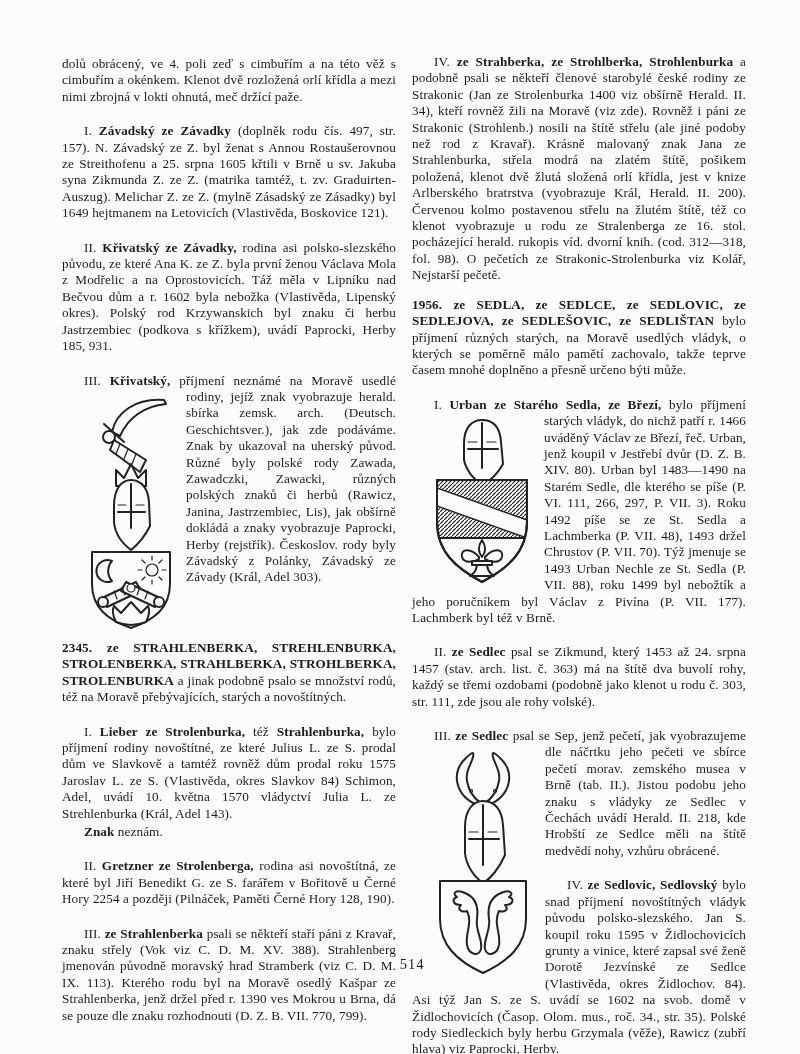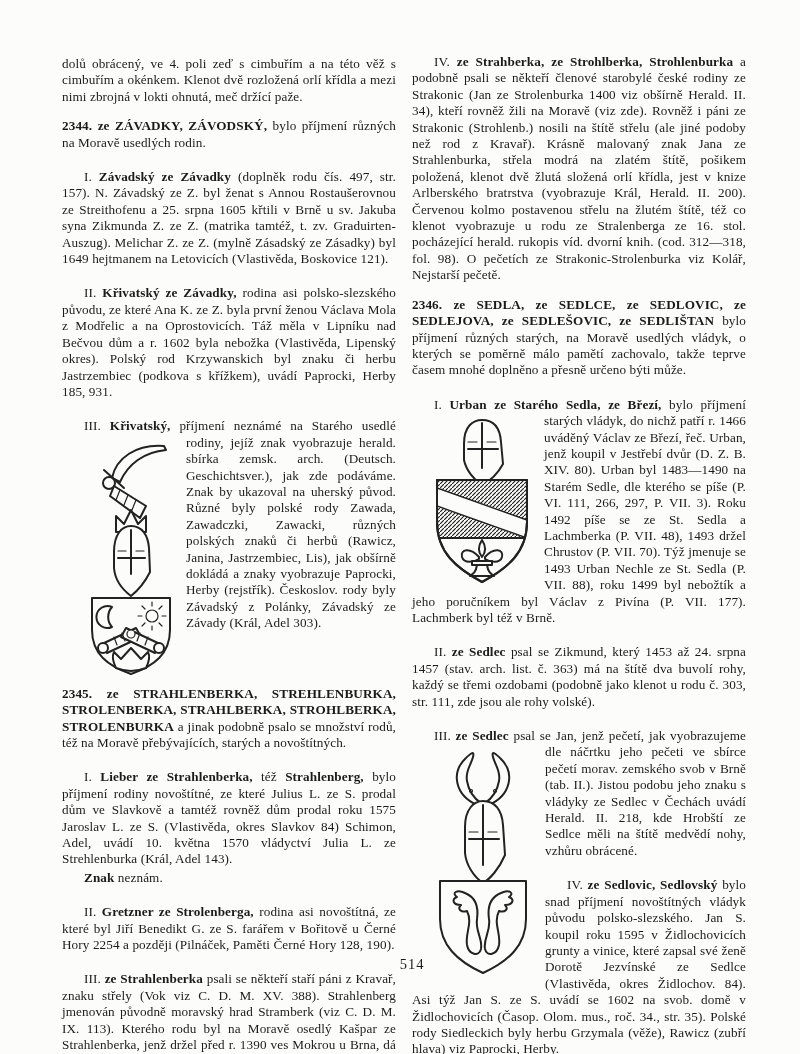--- a/index.html
+++ b/index.html
@@ -48,27 +48,26 @@
 </style>
 </head>
 <body>
 
 <div class="page">
 
   <div class="col col-left">
 
     <p class="para cont"><span><span>dolů obrácený, ve 4. poli zeď s cimbuřím a na této věž s cimbuřím a okénkem. Klenot dvě rozložená orlí křídla a mezi nimi zbrojná v lokti ohnutá, meč držící paže.</span></span></p>
 
-    <p class="para entry"><span><b>2344. ze ZÁVADKY, ZÁVODSKÝ,</b><span> bylo příjmení různých na Moravě usedlých rodin.</span></span></p>
 
     <p class="para sub"><span><span>I. </span><b>Závadský ze Závadky</b><span> (doplněk rodu čís. 497, str. 157). N. Závadský ze Z. byl ženat s Annou Rostaušerovnou ze Streithofenu a 25. srpna 1605 křtili v Brně u sv. Jakuba syna Zikmunda Z. ze Z. (matrika tamtéž, t. zv. Graduirten-Auszug). Melichar Z. ze Z. (mylně Zásadský ze Zásadky) byl 1649 hejtmanem na Letovicích (Vlastivěda, Boskovice 121).</span></span></p>
 
     <p class="para sub"><span><span>II. </span><b>Křivatský ze Závadky,</b><span> rodina asi polsko-slezského původu, ze které Ana K. ze Z. byla první ženou Václava Mola z Modřelic a na Oprostovicích. Táž měla v Lipníku nad Bečvou dům a r. 1602 byla nebožka (Vlastivěda, Lipenský okres). Polský rod Krzywanskich byl znaku či herbu Jastrzembiec (podkova s křížkem), uvádí Paprocki, Herby 185, 931.</span></span></p>
 
-    <p class="para sub"><span><span>III. </span><b>Křivatský,</b><span> příjmení neznámé na Starého </span></span><span class="fig fig1">
+    <p class="para sub"><span><span>III. </span><b>Křivatský,</b><span> příjmení neznámé na Moravě </span></span><span class="fig fig1">
         <svg viewBox="0 0 86 245" xmlns="http://www.w3.org/2000/svg">
           <defs>
             <pattern id="h1" width="4" height="4" patternUnits="userSpaceOnUse">
               <path class="thin" d="M0,4 L4,0"></path>
             </pattern>
           </defs>
 
           <path class="wfill" d="M24,40 C28,20 48,6 76,8 L78,12 C56,14 40,26 32,44 Z"></path>
 
           <line x1="16" y1="32" x2="36" y2="50"></line>
@@ -110,34 +109,34 @@
           <circle class="wfill" cx="15" cy="210" r="5"></circle>
           <circle class="wfill" cx="71" cy="210" r="5"></circle>
           <circle class="wfill thin" cx="43" cy="196" r="4"></circle>
 
           <path class="wfill" d="M28,230 C24,222 24,218 26,214 L33,221 L43,210 L53,221 L60,214 C62,218 62,222 58,230 C48,234 38,234 28,230 Z"></path>
         </svg>
       </span><span><span>usedlé rodiny, jejíž znak vyobrazuje herald. sbírka zemsk. arch. (Deutsch. Geschichtsver.), jak zde podáváme. Znak by ukazoval na uherský původ. Různé byly polské rody Zawada, Zawadczki, Zawacki, různých polských znaků či herbů (Rawicz, Janina, Jastrzembiec, Lis), jak obšírně dokládá a znaky vyobrazuje Paprocki, Herby (rejstřík). Českoslov. rody byly Závadský z Polánky, Závadský ze Závady (Král, Adel 303).</span></span></p>
 
     <p class="para entry"><span><b>2345. ze STRAHLENBERKA, STREHLENBURKA, STROLENBERKA, STRAHLBERKA, STROHLBERKA, STROLENBURKA</b><span> a jinak podobně psalo se množství rodů, též na Moravě přebývajících, starých a novoštítných.</span></span></p>
 
-    <p class="para sub"><span><span>I. </span><b>Lieber ze Strahlenberka,</b><span> též </span><b>Strahlenberg,</b><span> bylo příjmení rodiny novoštítné, ze které Julius L. ze S. prodal dům ve Slavkově a tamtéž rovněž dům prodal roku 1575 Jaroslav L. ze S. (Vlastivěda, okres Slavkov 84) Schimon, Adel, uvádí 10. května 1570 vládyctví Julia L. ze Strehlenburka (Král, Adel 143).</span></span></p>
+    <p class="para sub"><span><span>I. </span><b>Lieber ze Strolenburka,</b><span> též </span><b>Strahlenburka,</b><span> bylo příjmení rodiny novoštítné, ze které Julius L. ze S. prodal dům ve Slavkově a tamtéž rovněž dům prodal roku 1575 Jaroslav L. ze S. (Vlastivěda, okres Slavkov 84) Schimon, Adel, uvádí 10. května 1570 vládyctví Julia L. ze Strehlenburka (Král, Adel 143).</span></span></p>
 
     <p class="para"><span><b>Znak</b><span> neznám.</span></span></p>
 
     <p class="para sub"><span><span>II. </span><b>Gretzner ze Strolenberga,</b><span> rodina asi novoštítná, ze které byl Jiří Benedikt G. ze S. farářem v Bořitově u Černé Hory 2254 a později (Pilnáček, Paměti Černé Hory 128, 190).</span></span></p>
 
     <p class="para sub"><span><span>III. </span><b>ze Strahlenberka</b><span> psali se někteří staří páni z Kravař, znaku střely (Vok viz C. D. M. XV. 388). Strahlenberg jmenován původně moravský hrad Stramberk (viz C. D. M. IX. 113). Kterého rodu byl na Moravě osedlý Kašpar ze Strahlenberka, jenž držel před r. 1390 ves Mokrou u Brna, dá se pouze dle znaku rozhodnouti (D. Z. B. VII. 770, 799).</span></span></p>
   </div>
 
   <div class="col col-right">
 
     <p class="para sub" style="margin-top:0"><span><span>IV. </span><b>ze Strahberka, ze Strohlberka, Strohlenburka</b><span> a podobně psali se někteří členové starobylé české rodiny ze Strakonic (Jan ze Strolenburka 1400 viz obšírně Herald. II. 34), kteří rovněž žili na Moravě (viz zde). Rovněž i páni ze Strakonic (Strohlenb.) nosili na štítě střelu (ale jiné podoby než rod z Kravař). Krásně malovaný znak Jana ze Strahlenburka, střela modrá na zlatém štítě, pošikem položená, klenot dvě žlutá složená orlí křídla, jest v knize Arlberského bratrstva (vyobrazuje Král, Herald. II. 200). Červenou kolmo postavenou střelu na žlutém štítě, též co klenot vyobrazuje u rodu ze Stralenberga ze 16. stol. pocházející herald. rukopis víd. dvorní knih. (cod. 312—318, fol. 98). O pečetích ze Strakonic-Strolenburka viz Kolář, Nejstarší pečetě.</span></span></p>
 
-    <p class="para entry"><span><b>2346. ze SEDLA, ze SEDLCE, ze SEDLOVIC, ze SEDLEJOVA, ze SEDLEŠOVIC, ze SEDLIŠTAN</b><span> bylo příjmení různých starých, na Moravě usedlých vládyk, o kterých se poměrně málo pamětí zachovalo, takže teprve časem mnohé doplněno a přesně určeno býti může.</span></span></p>
+    <p class="para entry"><span><b>1956. ze SEDLA, ze SEDLCE, ze SEDLOVIC, ze SEDLEJOVA, ze SEDLEŠOVIC, ze SEDLIŠTAN</b><span> bylo příjmení různých starých, na Moravě usedlých vládyk, o kterých se poměrně málo pamětí zachovalo, takže teprve časem mnohé doplněno a přesně určeno býti může.</span></span></p>
 
     <p class="para sub"><span><span>I. </span><b>Urban ze Starého Sedla, ze Březí,</b><span> bylo příjmení </span></span><span class="fig fig2">
         <svg viewBox="0 0 100 172" xmlns="http://www.w3.org/2000/svg">
           <defs>
             <clipPath id="shield2clip">
               <path d="M5,64 L95,64 L95,106 C95,136 76,152 50,166 C24,152 5,136 5,106 Z"></path>
             </clipPath>
           </defs>
 
           <path class="wfill" d="M32,28 C32,10 41,4 50,4 C61,4 68,11 69,26 L71,48 C65,59 56,66 50,69 C42,64 34,54 32,44 Z"></path>
@@ -158,38 +157,38 @@
           <path class="wfill" d="M47,141 C38,131 28,133 30,141 C32,148 42,146 47,143 Z"></path>
           <path class="wfill" d="M53,141 C62,131 72,133 70,141 C68,148 58,146 53,143 Z"></path>
           <path class="wfill" d="M40,145 L60,145 L60,149 L40,149 Z"></path>
           <path class="wfill" d="M45,149 C44,156 41,158 38,160 L62,160 C59,158 56,156 55,149 Z"></path>
         </svg>
       </span><span><span>starých vládyk, do nichž patří r. 1466 uváděný Václav ze Březí, řeč. Urban, jenž koupil v Jestřebí dvůr (D. Z. B. XIV. 80). Urban byl 1483—1490 na Starém Sedle, dle kterého se píše (P. VI. 111, 266, 297, P. VII. 3). Roku 1492 píše se ze St. Sedla a Lachmberka (P. VII. 48), 1493 držel Chrustov (P. VII. 70). Týž jmenuje se 1493 Urban Nechle ze St. Sedla (P. VII. 88), roku 1499 byl nebožtík a jeho poručníkem byl Václav z Pivína (P. VII. 177). Lachmberk byl též v Brně.</span></span></p>
 
 
     <p class="para sub"><span><span>II. </span><b>ze Sedlec</b><span> psal se Zikmund, který 1453 až 24. srpna 1457 (stav. arch. list. č. 363) má na štítě dva buvolí rohy, každý se třemi ozdobami (podobně jako klenot u rodu č. 303, str. 111, zde jsou ale rohy volské).</span></span></p>
 
-    <p class="para sub"><span><span>III. </span><b>ze Sedlec</b><span> psal se Jan, jenž pečetí, jak </span></span><span class="fig fig3">
+    <p class="para sub"><span><span>III. </span><b>ze Sedlec</b><span> psal se Sep, jenž pečetí, jak </span></span><span class="fig fig3">
         <svg viewBox="0 0 96 230" xmlns="http://www.w3.org/2000/svg">
 
           <path class="wfill" d="M42,58 C20,48 16,26 30,12 C34,8 40,2 38,10 C36,18 30,24 32,34 C34,46 40,52 46,56 Z"></path>
           <path class="wfill" d="M54,58 C76,48 80,26 66,12 C62,8 56,2 58,10 C60,18 66,24 64,34 C62,46 56,52 50,56 Z"></path>
           <circle class="thin" cx="36" cy="44" r="1.5"></circle>
           <circle class="thin" cx="60" cy="44" r="1.5"></circle>
 
           <path class="wfill" d="M30,80 C30,62 39,54 48,54 C60,54 67,63 68,78 L70,108 C64,122 55,132 48,136 C39,130 31,118 30,106 Z"></path>
           <line x1="48" y1="58" x2="48" y2="118"></line>
           <line x1="34" y1="92" x2="64" y2="92"></line>
           <line class="thin" x1="34" y1="85" x2="43" y2="85"></line>
           <line class="thin" x1="53" y1="85" x2="62" y2="85"></line>
 
           <path class="wfill" d="M5,134 L91,134 L91,172 C91,198 74,214 48,226 C22,214 5,198 5,172 Z"></path>
 
           <path class="wfill" d="M30,146 C22,142 16,146 22,150 C16,152 18,158 26,158 C22,162 26,166 32,164 C38,176 30,186 32,198 C34,208 44,210 46,202 C48,192 40,184 42,172 C44,158 40,150 30,146 Z"></path>
           <path class="wfill" transform="translate(96,0) scale(-1,1)" d="M30,146 C22,142 16,146 22,150 C16,152 18,158 26,158 C22,162 26,166 32,164 C38,176 30,186 32,198 C34,208 44,210 46,202 C48,192 40,184 42,172 C44,158 40,150 30,146 Z"></path>
         </svg>
-      </span><span><span>vyobrazujeme dle náčrtku jeho pečeti ve sbírce pečetí morav. zemského svob v Brně (tab. II.). Jistou podobu jeho znaku s vládyky ze Sedlec v Čechách uvádí Herald. II. 218, kde Hrobští ze Sedlce měli na štítě medvědí nohy, vzhůru obrácené.</span></span></p>
+      </span><span><span>vyobrazujeme dle náčrtku jeho pečeti ve sbírce pečetí morav. zemského musea v Brně (tab. II.). Jistou podobu jeho znaku s vládyky ze Sedlec v Čechách uvádí Herald. II. 218, kde Hrobští ze Sedlce měli na štítě medvědí nohy, vzhůru obrácené.</span></span></p>
 
     <p class="para sub"><span><span>IV. </span><b>ze Sedlovic, Sedlovský</b><span> bylo snad příjmení novoštítných vládyk původu polsko-slezského. Jan S. koupil roku 1595 v Židlochovicích grunty a vinice, které zapsal své ženě Dorotě Jezvínské ze Sedlce (Vlastivěda, okres Židlochov. 84). Asi týž Jan S. ze S. uvádí se 1602 na svob. domě v Židlochovicích (Časop. Olom. mus., roč. 34., str. 35). Polské rody Siedleckich byly herbu Grzymala (věže), Rawicz (zubří hlava) viz Paprocki, Herby.</span></span></p>
   </div>
 
   <div class="pagenum">514</div>
 </div>
 
 </body></html>

